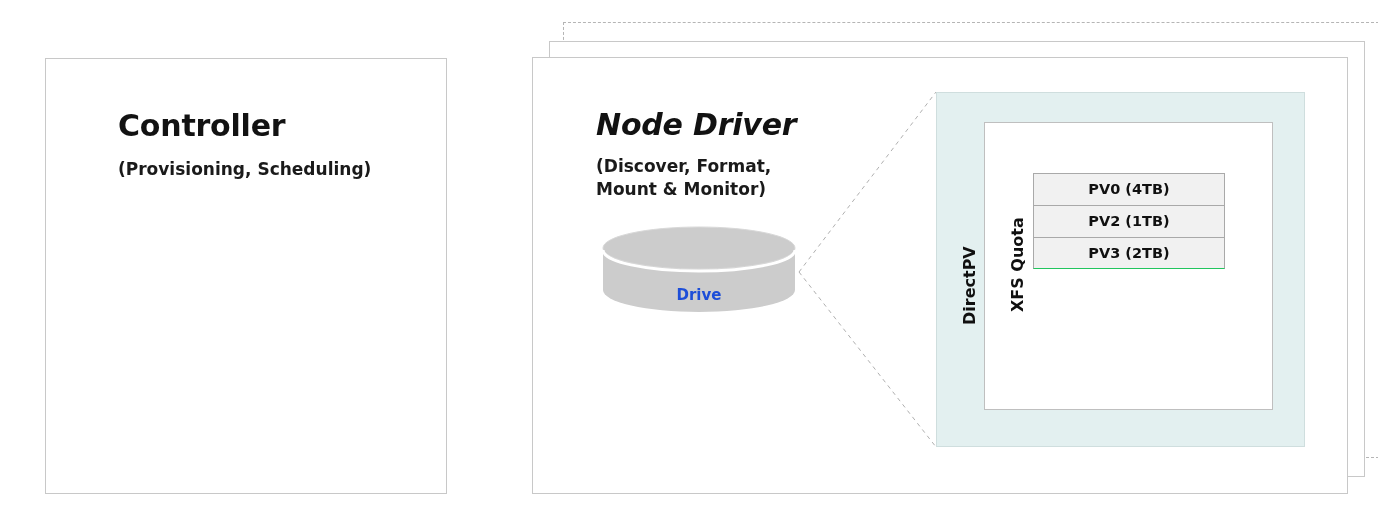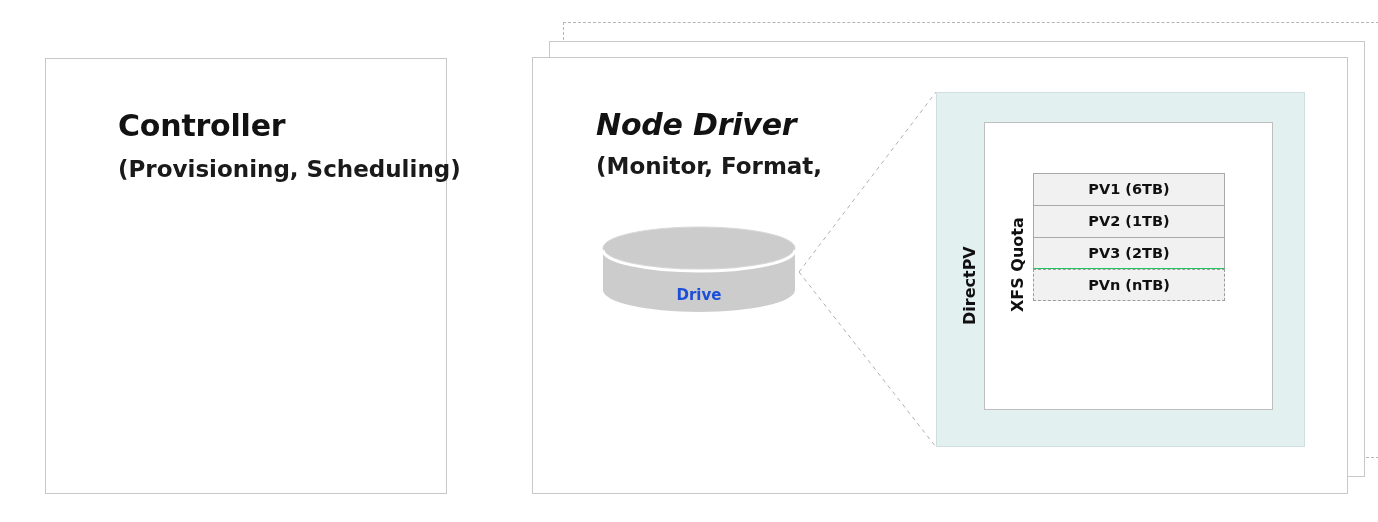--- a/index.html
+++ b/index.html
@@ -61,21 +61,21 @@
   .heading {
     position: absolute;
     font-size: 30px;
     font-weight: bold;
     color: #121212;
     letter-spacing: -0.2px;
     white-space: nowrap;
   }
   .subtitle {
     position: absolute;
-    font-size: 23px;
+    font-size: 17px;
     font-weight: bold;
     color: #1a1a1a;
     line-height: 23px;
     white-space: nowrap;
   }
   #controller-title  { left: 100px; top: 108px; }
   #controller-sub    { left: 100px; top: 158px; }
   #node-title        { left: 578px; top: 107px; font-style: italic; }
   #node-sub          { left: 578px; top: 155px; }
 
@@ -182,21 +182,22 @@
   <div class="panel" id="controller-panel"></div>
   <div class="heading" id="controller-title">Controller</div>
   <div class="subtitle" id="controller-sub">(Provisioning, Scheduling)</div>
 
   <div class="panel dashed" id="node-stack-back"></div>
   <div class="panel" id="node-stack-mid"></div>
   <div class="panel" id="node-panel"></div>
 
   <div class="heading" id="node-title">Node Driver</div>
   <div class="subtitle" id="node-sub">
-    <div>(Monitor, Format,</div>
+    <div>(Discover, Format,</div>
+    <div>Mount &amp; Monitor)</div>
   </div>
 
   <div id="drive">
     <svg width="196" height="90" viewBox="0 0 196 90">
       <path d="M2,22 L2,64 A96,22 0 0 0 194,64 L194,22 Z" fill="#cccccc"></path>
       <ellipse cx="98" cy="22" rx="96" ry="21" fill="#cccccc"></ellipse>
       <ellipse cx="98" cy="22" rx="96" ry="21" fill="none" stroke="#d8d8d8" stroke-width="1"></ellipse>
       <path d="M2,24 A96,21 0 0 0 194,24" fill="none" stroke="#ffffff" stroke-width="3"></path>
     </svg>
     <div id="drive-label">Drive</div>
@@ -207,19 +208,18 @@
     <line x1="781" y1="272" x2="918" y2="447" stroke="#b0b0b0" stroke-width="1" stroke-dasharray="4 4"></line>
   </svg>
 
   <div id="directpv-box"></div>
   <div id="xfs-box"></div>
 
   <div class="vlabel" id="directpv-label">DirectPV</div>
   <div class="vlabel" id="xfs-label">XFS Quota</div>
 
   <div id="pv-list">
-      <div class="pv-row">PV1 (6TB)</div>
+      <div class="pv-row">PV0 (4TB)</div>
       <div class="pv-row">PV2 (1TB)</div>
       <div class="pv-row solid-bottom">PV3 (2TB)</div>
-      <div class="pv-row last">PVn (nTB)</div>
     </div>
 
 </div>
 
 </body></html>

